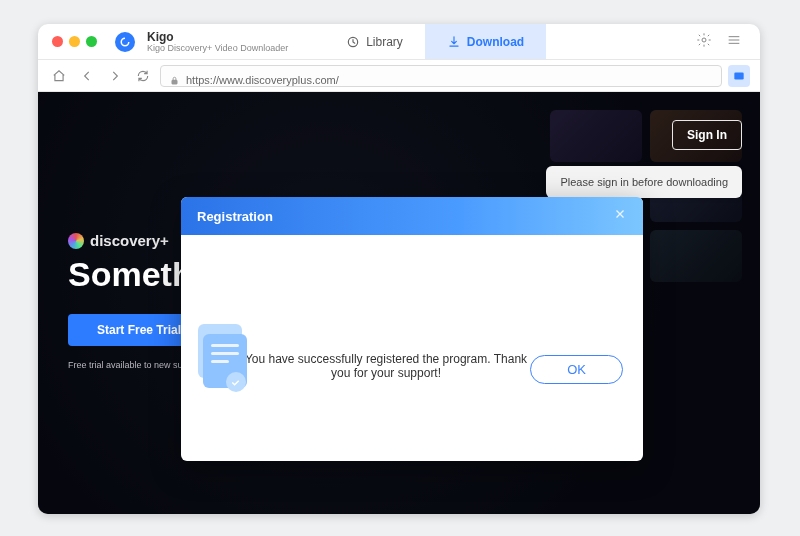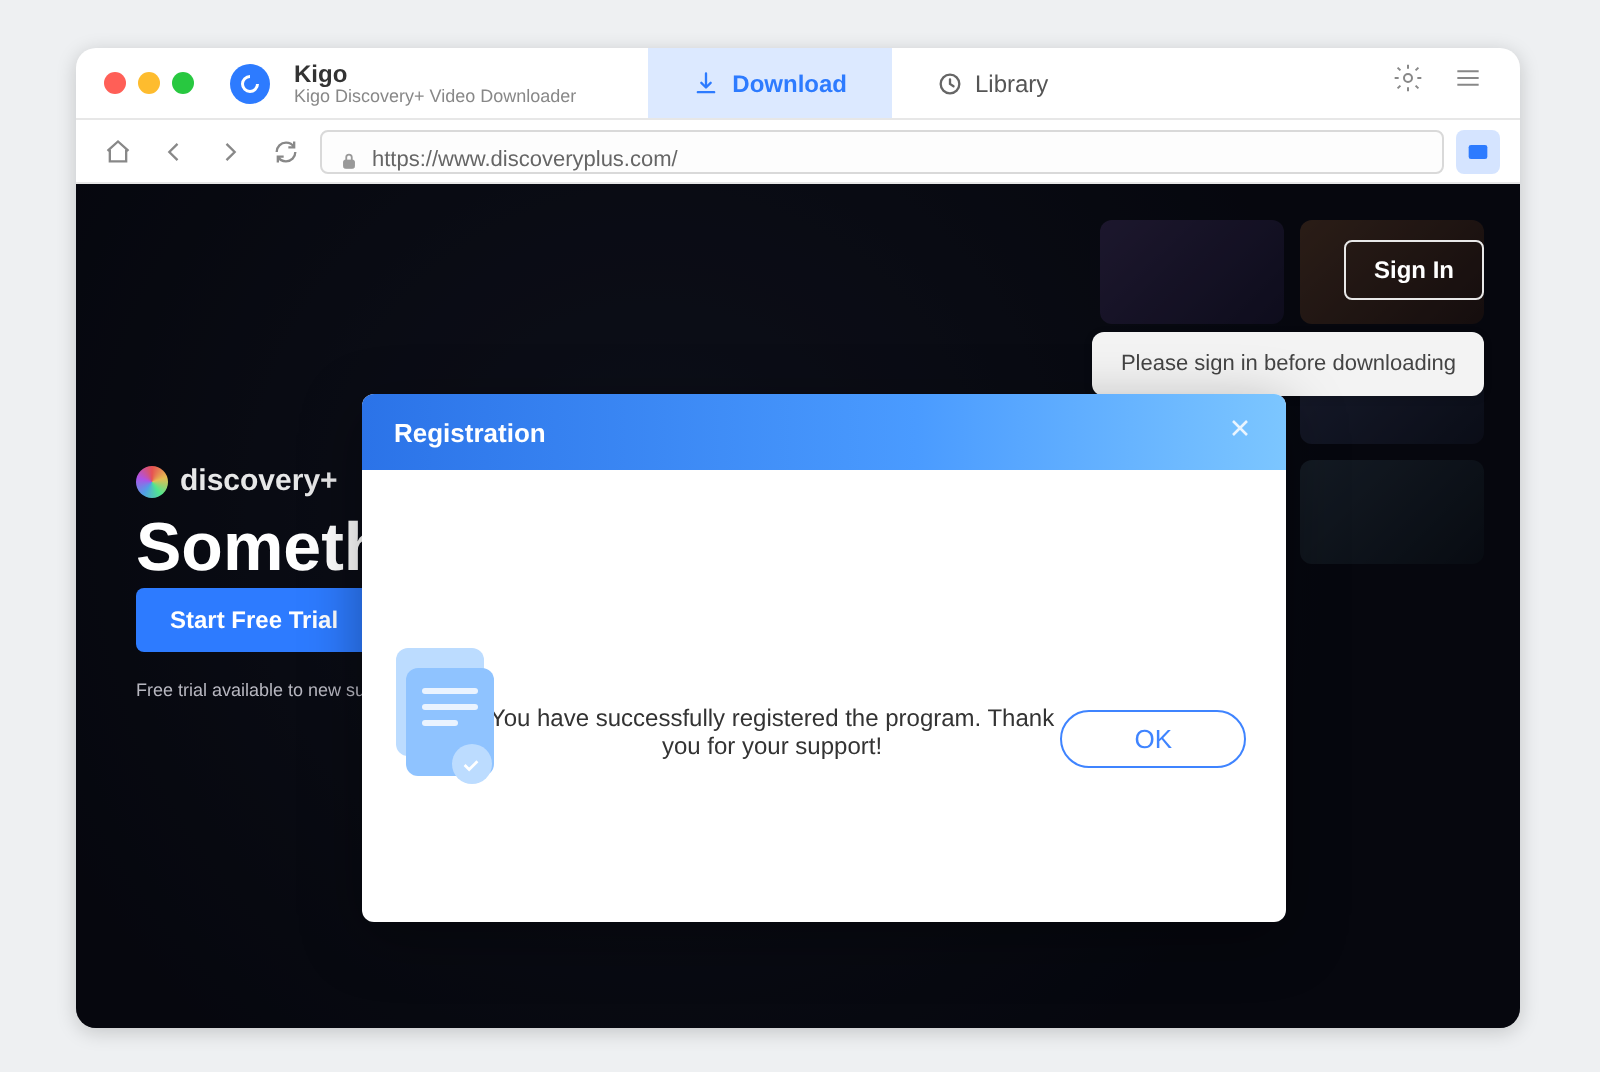--- a/index.html
+++ b/index.html
@@ -49,21 +49,21 @@
   .tile:nth-child(2){background:linear-gradient(135deg,#5a3a24,#2b1810);}
   .tile:nth-child(3){background:linear-gradient(135deg,#4a2b46,#1e1225);}
   .tile:nth-child(4){background:linear-gradient(135deg,#303652,#131724);}
   .tile:nth-child(5){background:linear-gradient(135deg,#632c47,#1f0e18);}
   .tile:nth-child(6){background:linear-gradient(135deg,#283540,#0e1419);}
   .hero { position:absolute; left:30px; top:140px; z-index:2; color:#fff; }
   .brand { font-size:15px; font-weight:600; opacity:.9; display:flex; align-items:center; gap:6px;}
   .brand-dot{width:16px;height:16px;border-radius:50%;background:conic-gradient(#ff5a5a,#ffd05a,#5aff9c,#5ab0ff,#c05aff,#ff5a5a);}
   .hero h1 { font-size:34px; font-weight:700; margin-top:6px; }
   .hero .sub { font-size:13px; margin-top:34px; font-weight:500; }
-  .cta { background:#2d7bff; color:#fff; font-size:12px; font-weight:600; padding:9px 17px; border-radius:4px; display:inline-block; }
+  .cta { margin-top:20px; background:#2d7bff; color:#fff; font-size:12px; font-weight:600; padding:9px 29px; border-radius:4px; display:inline-block; }
   .fine { font-size:9px; color:#b7b7c0; margin-top:14px; }
   .fine .u { text-decoration: underline; }
   .signin { position:absolute; right:18px; top:28px; z-index:3; border:1.5px solid #e8e8e8; color:#fff; font-size:12px; font-weight:600; padding:7px 14px; border-radius:4px; cursor:pointer;}
   .tip { position:absolute; right:18px; top:74px; z-index:3; background:#f3f3f3; color:#444; font-size:11px; padding:10px 14px; border-radius:6px; box-shadow:0 1px 4px rgba(0,0,0,.15);margin-left:16px;}
   .tip::before{content:"";position:absolute;top:-6px;right:26px;border:6px solid transparent;border-bottom-color:#f3f3f3;}
   
   .modal { position:absolute; left:143px; top:105px; width:462px; height:264px; z-index:10; background:#fff; border-radius:6px; overflow:hidden; box-shadow:0 8px 30px rgba(0,0,0,.35); display:flex; flex-direction:column;}
   .modal-head { height:38px; background:linear-gradient(90deg,#2b73e8,#4a9bff 60%,#7cc6ff); color:#fff; display:flex; align-items:center; padding:0 16px;}
   .modal-head .t { font-size:13px; font-weight:600; }
   .modal-head .x { margin-left:auto; cursor:pointer; opacity:.85;}
@@ -93,32 +93,32 @@
     <div class="app-icon">
       <svg viewBox="0 0 24 24">
           <path d="M12 3a9 9 0 109 9h-3a6 6 0 11-6-6V3z"></path>
         </svg>
     </div>
     <div class="title-block">
       <div class="title-main">Kigo</div>
       <div class="title-sub">Kigo Discovery+ Video Downloader</div>
     </div>
     <div class="tabs">
-      <div class="tab active">
-        <svg viewBox="0 0 24 24">
-            <path d="M12 3v12m0 0l-4-4m4 4l4-4M5 19h14" fill="none" stroke="#2d7bff" stroke-width="2" stroke-linecap="round"></path>
-          </svg>
-        <span>Download</span>
-      </div>
       <div class="tab">
         <svg viewBox="0 0 24 24">
             <circle cx="12" cy="12" r="8" fill="none" stroke="#666" stroke-width="2"></circle>
             <path d="M12 8v4l3 2" stroke="#666" stroke-width="2" fill="none" stroke-linecap="round"></path>
           </svg>
         <span>Library</span>
+      </div>
+      <div class="tab active">
+        <svg viewBox="0 0 24 24">
+            <path d="M12 3v12m0 0l-4-4m4 4l4-4M5 19h14" fill="none" stroke="#2d7bff" stroke-width="2" stroke-linecap="round"></path>
+          </svg>
+        <span>Download</span>
       </div>
     </div>
     <div class="right-actions">
       <div class="ract">
         <svg viewBox="0 0 24 24">
             <circle cx="12" cy="12" r="3"></circle>
             <path d="M12 2v3M12 19v3M4.2 4.2l2.1 2.1M17.7 17.7l2.1 2.1M2 12h3M19 12h3M4.2 19.8l2.1-2.1M17.7 6.3l2.1-2.1"></path>
           </svg>
       </div>
       <div class="ract">

